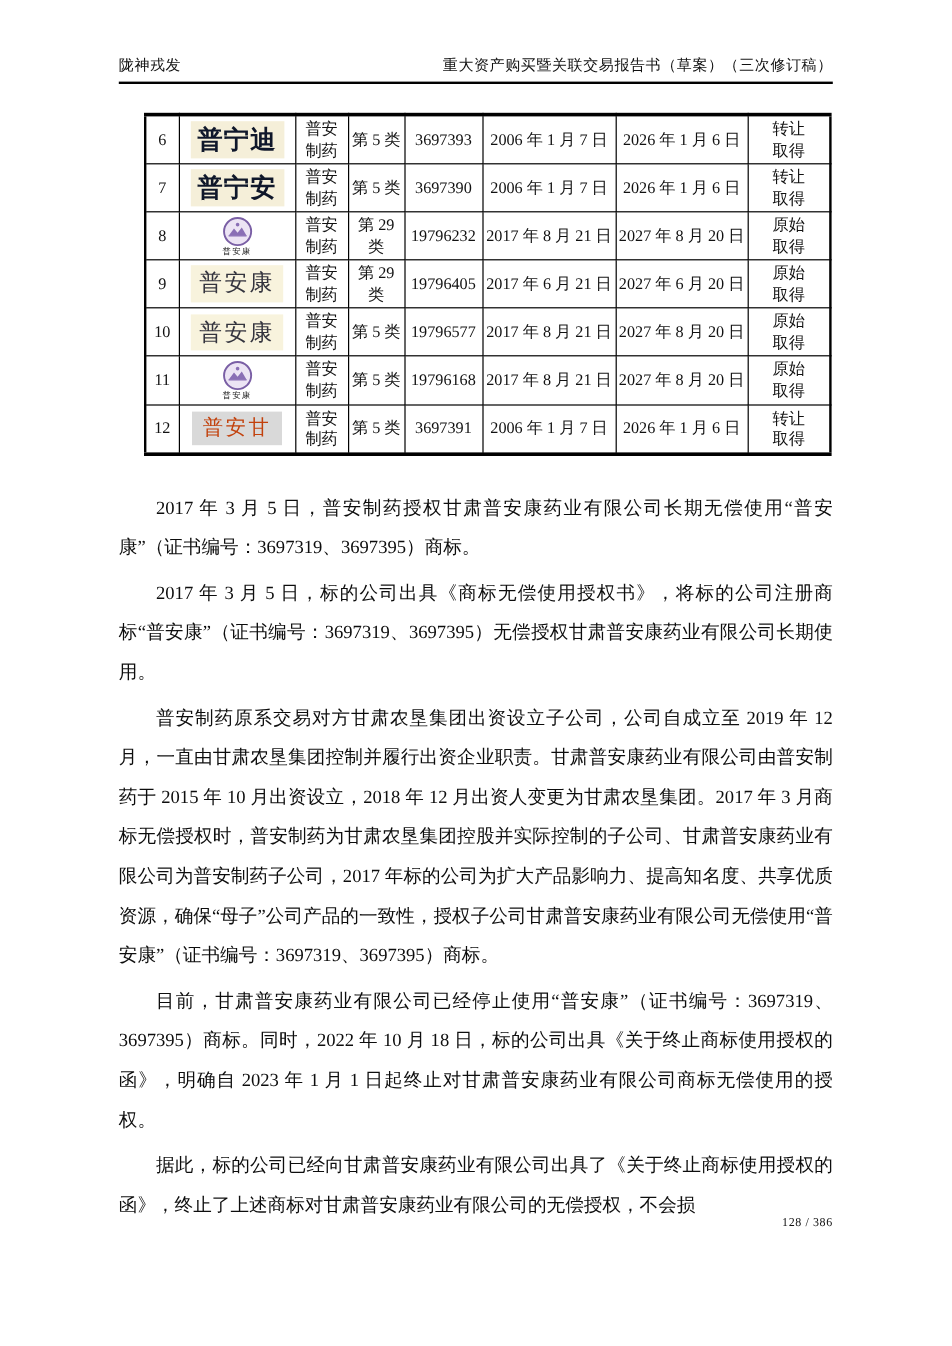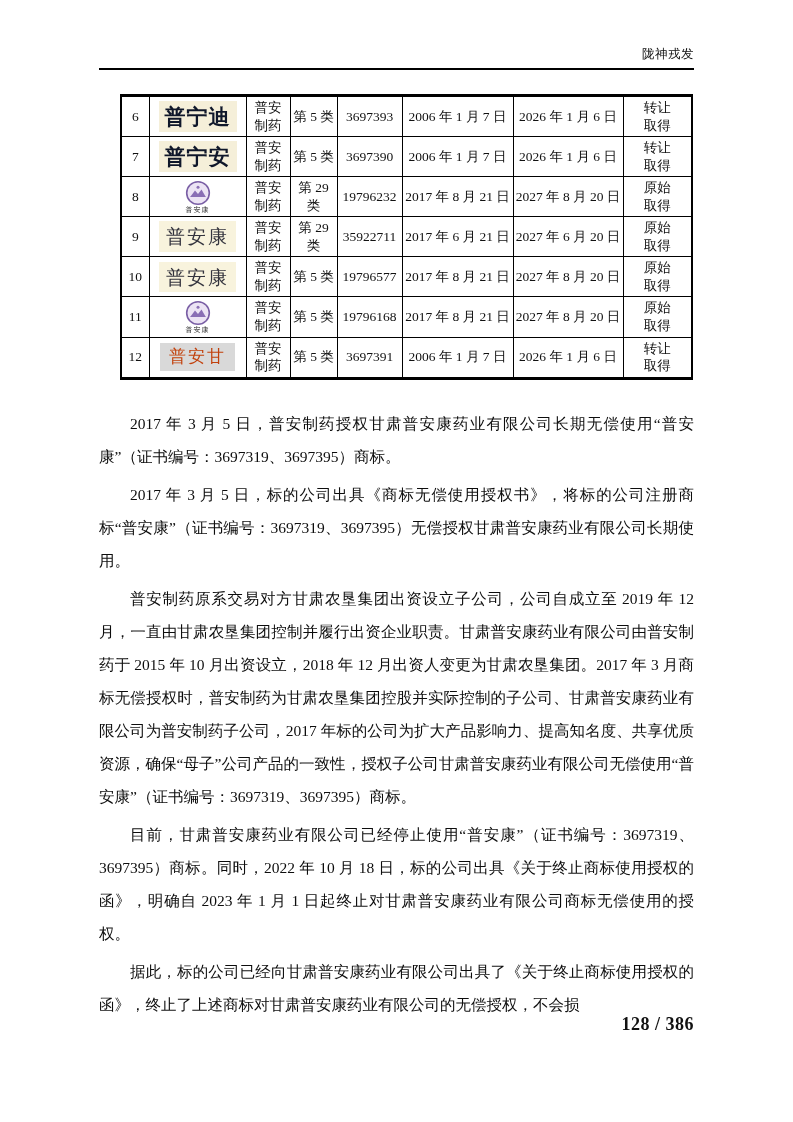--- a/index.html
+++ b/index.html
@@ -10,21 +10,21 @@
     overflow: hidden;
     font-family: "Liberation Serif", "DejaVu Serif", serif;
     color: #111;
   }
   .content {
     padding: 46px 99px 0 99px;
   }
   
   .doc-header {
     display: flex;
-    justify-content: flex-end;
+    justify-content: space-between;
     align-items: flex-end;
     font-size: 12.5px;
     padding-bottom: 5px;
     border-bottom: 2px solid #000;
     letter-spacing: 0.5px;
   }
   
   table.tm-table {
     border-collapse: collapse;
     table-layout: fixed;
@@ -92,32 +92,33 @@
     text-justify: inter-ideograph;
     text-indent: 2em;
     margin-bottom: 5px;
     color: #0d0d0d;
   }
   
   .page-num {
     position: absolute;
     top: 1014px;
     right: 99px;
-    font-size: 18px;
-    font-weight: bold;
+    font-size: 10px;
+    font-weight: normal;
     letter-spacing: 0.5px;
   }
 </style>
 </head>
 <body>
 
 <div class="content">
 
   <div class="doc-header">
     <span>陇神戎发</span>
+    <span>重大资产购买暨关联交易报告书（草案）（三次修订稿）</span>
   </div>
 
   <table class="tm-table">
     <colgroup>
       <col style="width:28px">
         <col style="width:97px">
         <col style="width:44px">
         <col style="width:47px">
       <col style="width:65px">
         <col style="width:111px">
@@ -167,21 +168,21 @@
       <td>原始
 取得</td>
     </tr>
         <tr>
       <td>9</td>
       <td><span class="tm calligraphy-cream">普安康</span></td>
       <td>普安
 制药</td>
       <td>第 29
 类</td>
-      <td>35922711</td>
+      <td>19796405</td>
       <td>2017 年 6 月 21 日</td>
       <td>2027 年 6 月 20 日</td>
       <td>原始
 取得</td>
     </tr>
         <tr>
       <td>10</td>
       <td><span class="tm calligraphy-cream">普安康</span></td>
       <td>普安
 制药</td>

